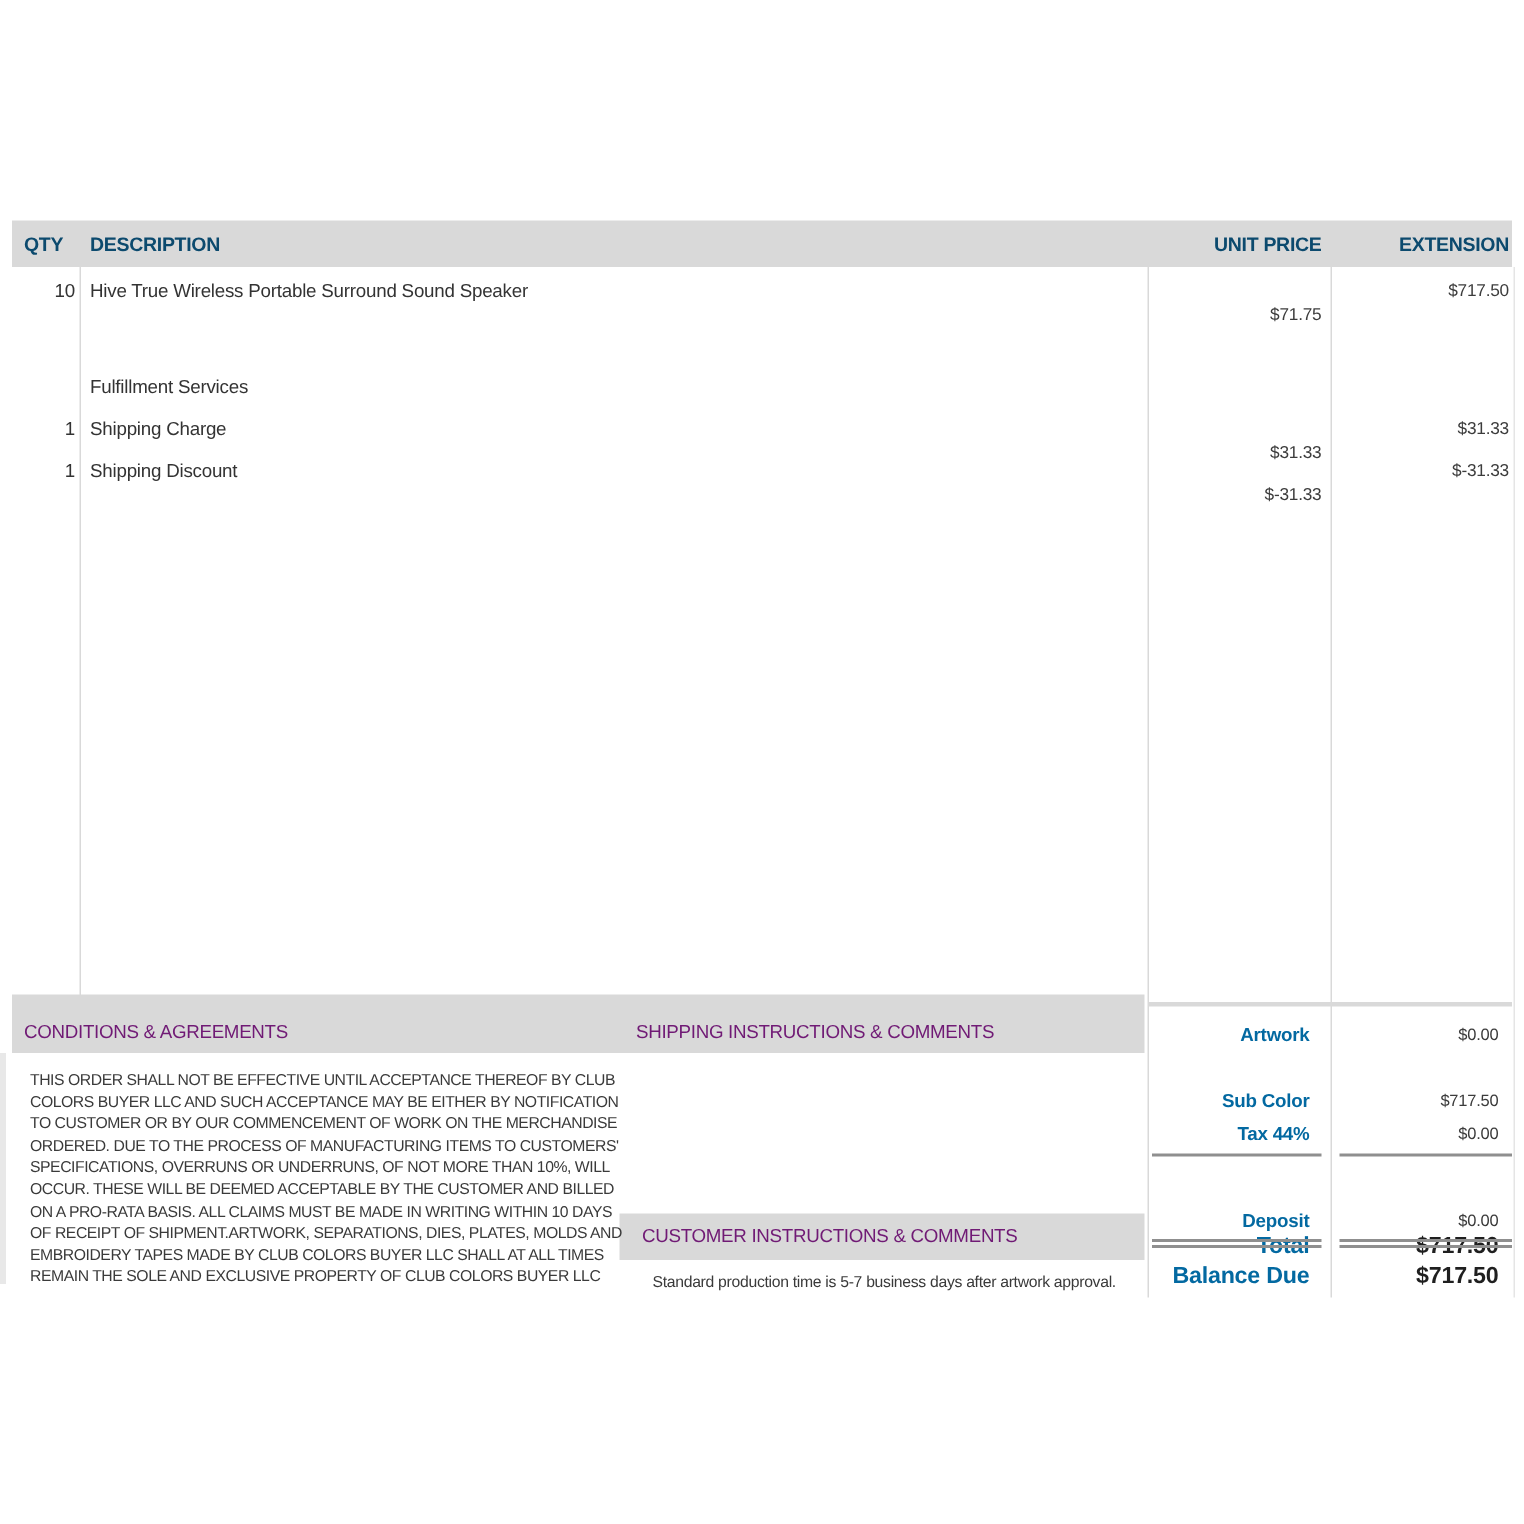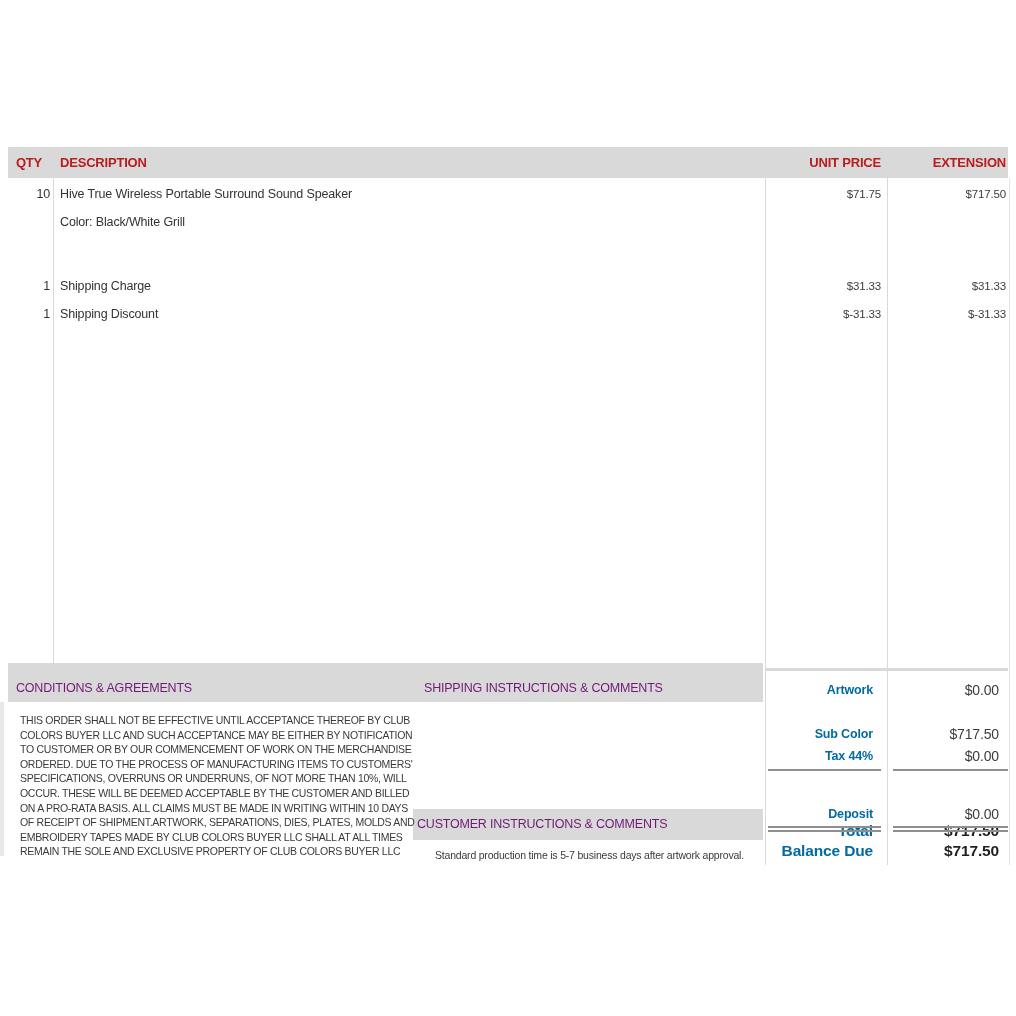--- a/index.html
+++ b/index.html
@@ -11,38 +11,38 @@
   }
   .page { position:absolute; inset:0; background:#ffffff; }
 
   
   .thead-band {
     position:absolute; left:8px; top:147px; width:1000px; height:31px;
     background:#d9d9d9;
   }
   .thead-band span {
     position:absolute; top:0; height:31px; line-height:31px;
-    font-size:13px; font-weight:bold; color:#b91c1c; letter-spacing:-0.2px;
+    font-size:13px; font-weight:bold; color:#0c4a6e; letter-spacing:-0.2px;
     white-space:nowrap;
   }
   .th-qty  { left:0; width:42px; text-align:center; }
   .th-desc { left:52px; }
   .th-unit { right:127px; text-align:right; }
   .th-ext  { right:2px;  text-align:right; }
 
   
   .tbody { position:absolute; left:8px; top:178px; width:1000px; height:491px; }
   .trow { position:absolute; left:0; width:100%; height:17px; }
   .trow span {
     position:absolute; top:0; height:17px; line-height:17px;
     font-size:12.5px; color:#333333; letter-spacing:-0.15px; white-space:nowrap;
   }
   .td-qty  { left:0; width:42px; text-align:right; }
   .td-desc { left:52px; }
-  .td-unit { right:127px; text-align:center; font-size:11.5px !important; color:#3c3c3c !important; }
+  .td-unit { right:127px; text-align:center; font-size:11.5px !important; color:#3c3c3c !important;margin-top:16px; }
   .td-ext  { right:2px;  text-align:right; font-size:11.5px !important; color:#3c3c3c !important; }
   .r0 { top:8px; }  .r1 { top:36px; } .r2 { top:72px; } .r3 { top:100px; } .r4 { top:128px; }
 
   
   .vline { position:absolute; width:1px; background:#d9d9d9; }
   .v-qty  { left:53px;  top:178px; height:491px; }
   .v-col1 { left:765px; top:178px; height:687px; }
   .v-col2 { left:887px; top:178px; height:687px; }
   .h-tablebottom { position:absolute; left:766px; top:668px; width:242px; height:3px; background:#d9d9d9; }
   .edge-right { position:absolute; left:1009px; top:178px; width:1px; height:687px; background:#e5e5e5; }
@@ -56,40 +56,40 @@
   .customer-band {
     position:absolute; left:413px; top:809px; width:350px; height:31px;
     background:#d9d9d9;
   }
   .section-title {
     position:absolute; font-size:12.5px; font-weight:normal; color:#701a75;
     letter-spacing:-0.2px; line-height:15px; white-space:nowrap;
   }
   .t-conditions { left:16px;  top:681px; }
   .t-shipping   { left:424px; top:681px; }
-  .t-customer   { left:417px; top:817px; }
+  .t-customer   { left:428px; top:817px; }
 
   .conditions-body {
     position:absolute; left:20px; top:713px; width:396px;
     font-size:10.5px; line-height:14.6px; color:#3a3a3a; letter-spacing:-0.3px;
   }
   .production-note {
     position:absolute; left:435px; top:849px;
     font-size:10.5px; color:#3a3a3a; letter-spacing:-0.2px; white-space:nowrap;
   }
 
   
   .tot-row { position:absolute; left:600px; width:408px; height:20px; }
   .tot-row .lbl {
     position:absolute; right:135px; top:0; height:20px; line-height:20px;
     font-size:12.5px; font-weight:bold; color:#0369a1; letter-spacing:-0.15px; white-space:nowrap;
   }
   .tot-row .val {
     position:absolute; right:9px; top:0; height:20px; line-height:20px;
-    font-size:14px; color:#3c3c3c; letter-spacing:-0.15px; white-space:nowrap;
+    font-size:11px; color:#3c3c3c; letter-spacing:-0.15px; white-space:nowrap;
   }
   .tot-artwork  { top:680px; }
   .tot-sh       { top:702px; }
   .tot-subtotal { top:724px; }
   .tot-tax      { top:746px; }
   .tot-total    { top:820px; height:22px; }
   .tot-deposit  { top:804px; }
   .tot-balance  { top:840px; height:22px; }
   .tot-total .lbl, .tot-balance .lbl { font-size:15.5px; height:22px; line-height:22px; }
   .tot-total .val, .tot-balance .val { font-size:15.5px; font-weight:bold; color:#1f1f1f; height:22px; line-height:22px; }
@@ -112,23 +112,23 @@
     <span class="th-ext">EXTENSION</span>
   </div>
 
   <div class="tbody">
     <div class="trow r0">
       <span class="td-qty">10</span>
       <span class="td-desc">Hive True Wireless Portable Surround Sound Speaker</span>
       <span class="td-unit">$71.75</span>
       <span class="td-ext">$717.50</span>
     </div>
-    <div class="trow r1">
+    <div class="trow r2">
       <span class="td-qty"></span>
-      <span class="td-desc">Color: Black/White Grill</span>
+      <span class="td-desc">Fulfillment Services</span>
       <span class="td-unit"></span>
       <span class="td-ext"></span>
     </div>
     <div class="trow r3">
       <span class="td-qty">1</span>
       <span class="td-desc">Shipping Charge</span>
       <span class="td-unit">$31.33</span>
       <span class="td-ext">$31.33</span>
     </div>
     <div class="trow r4">

